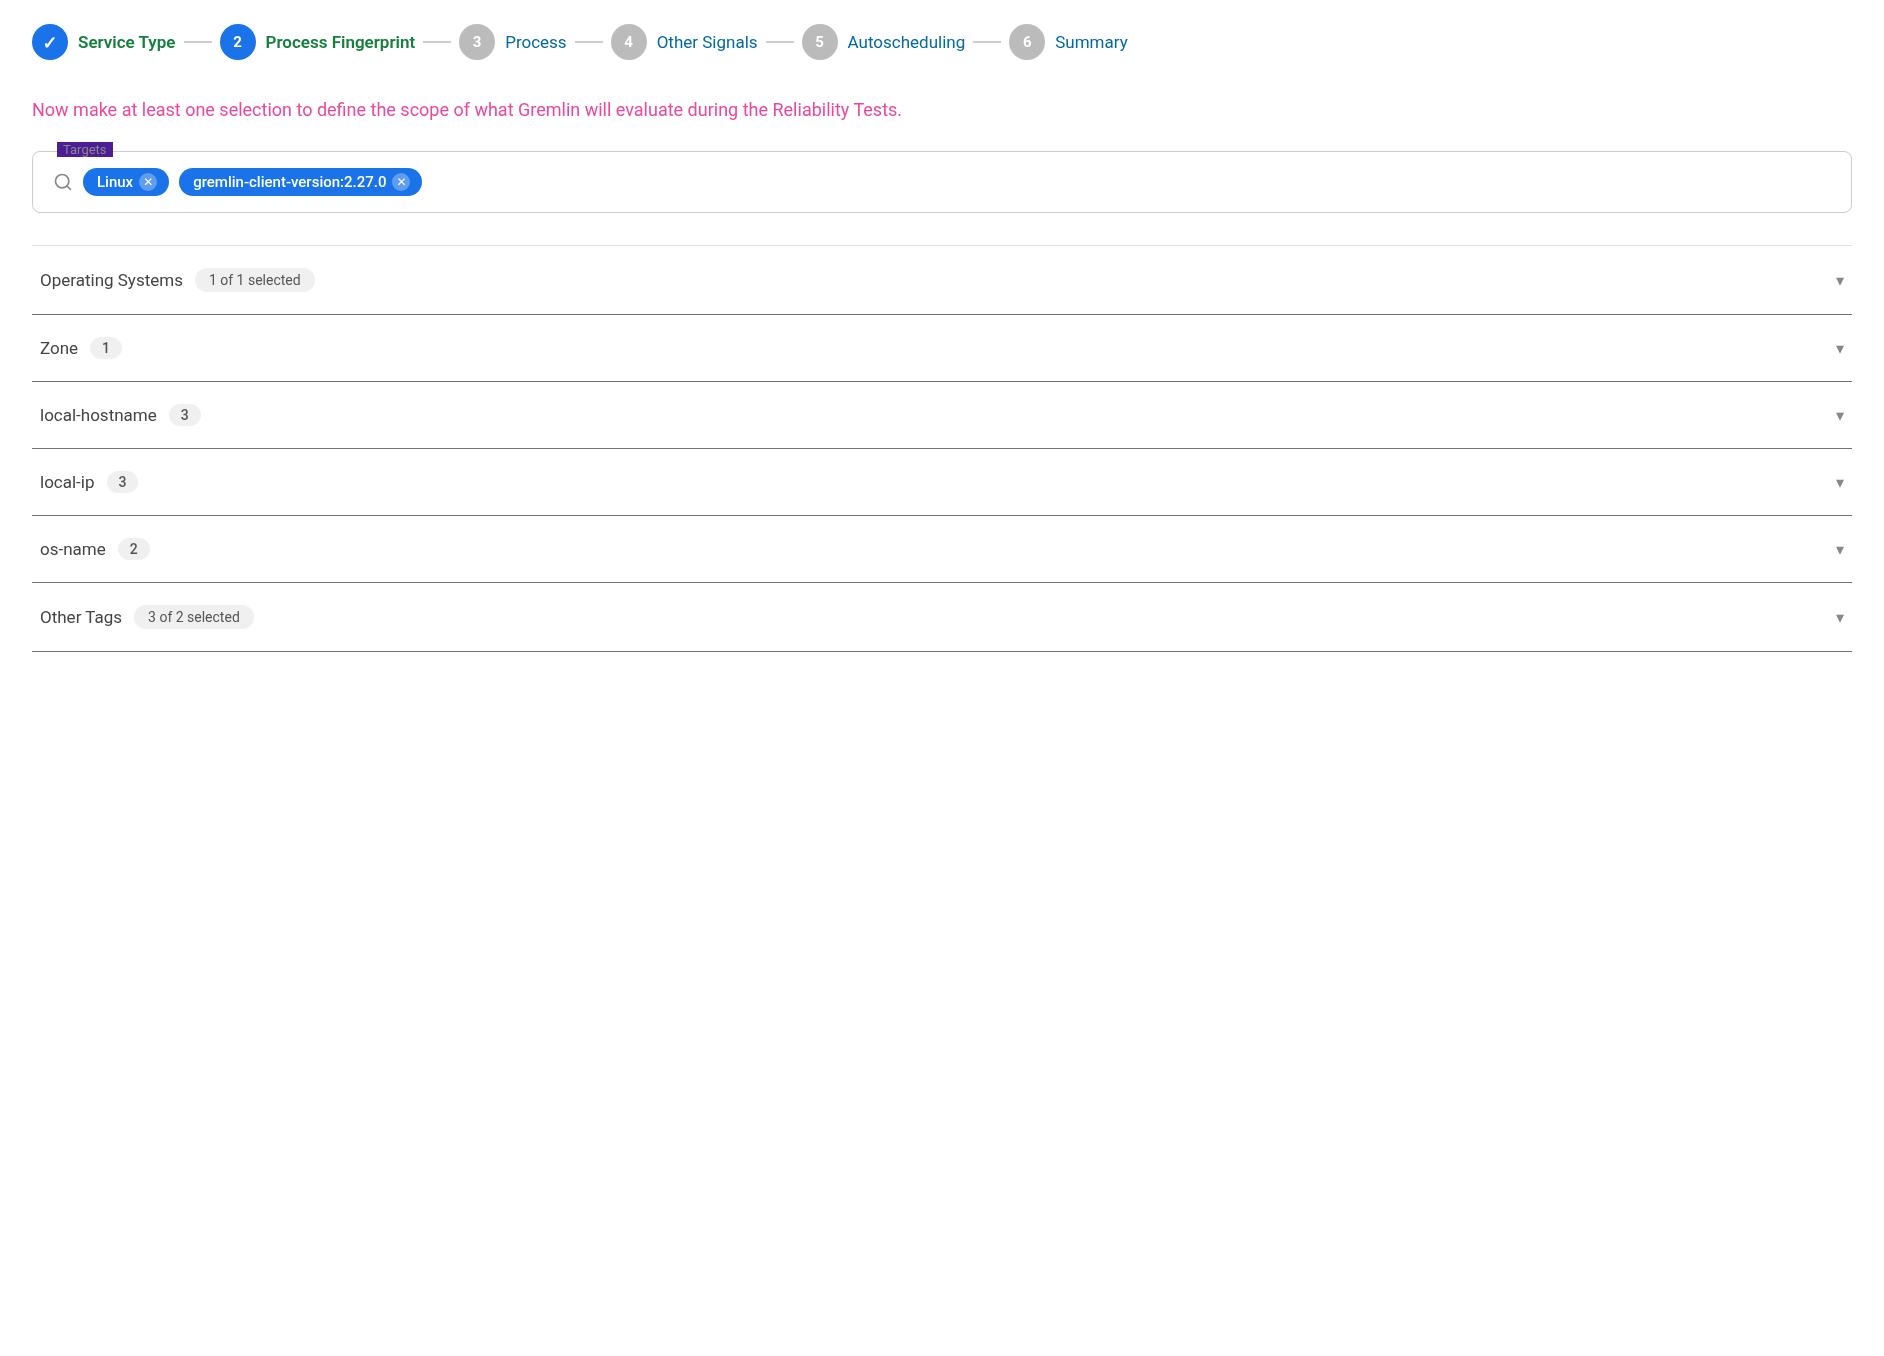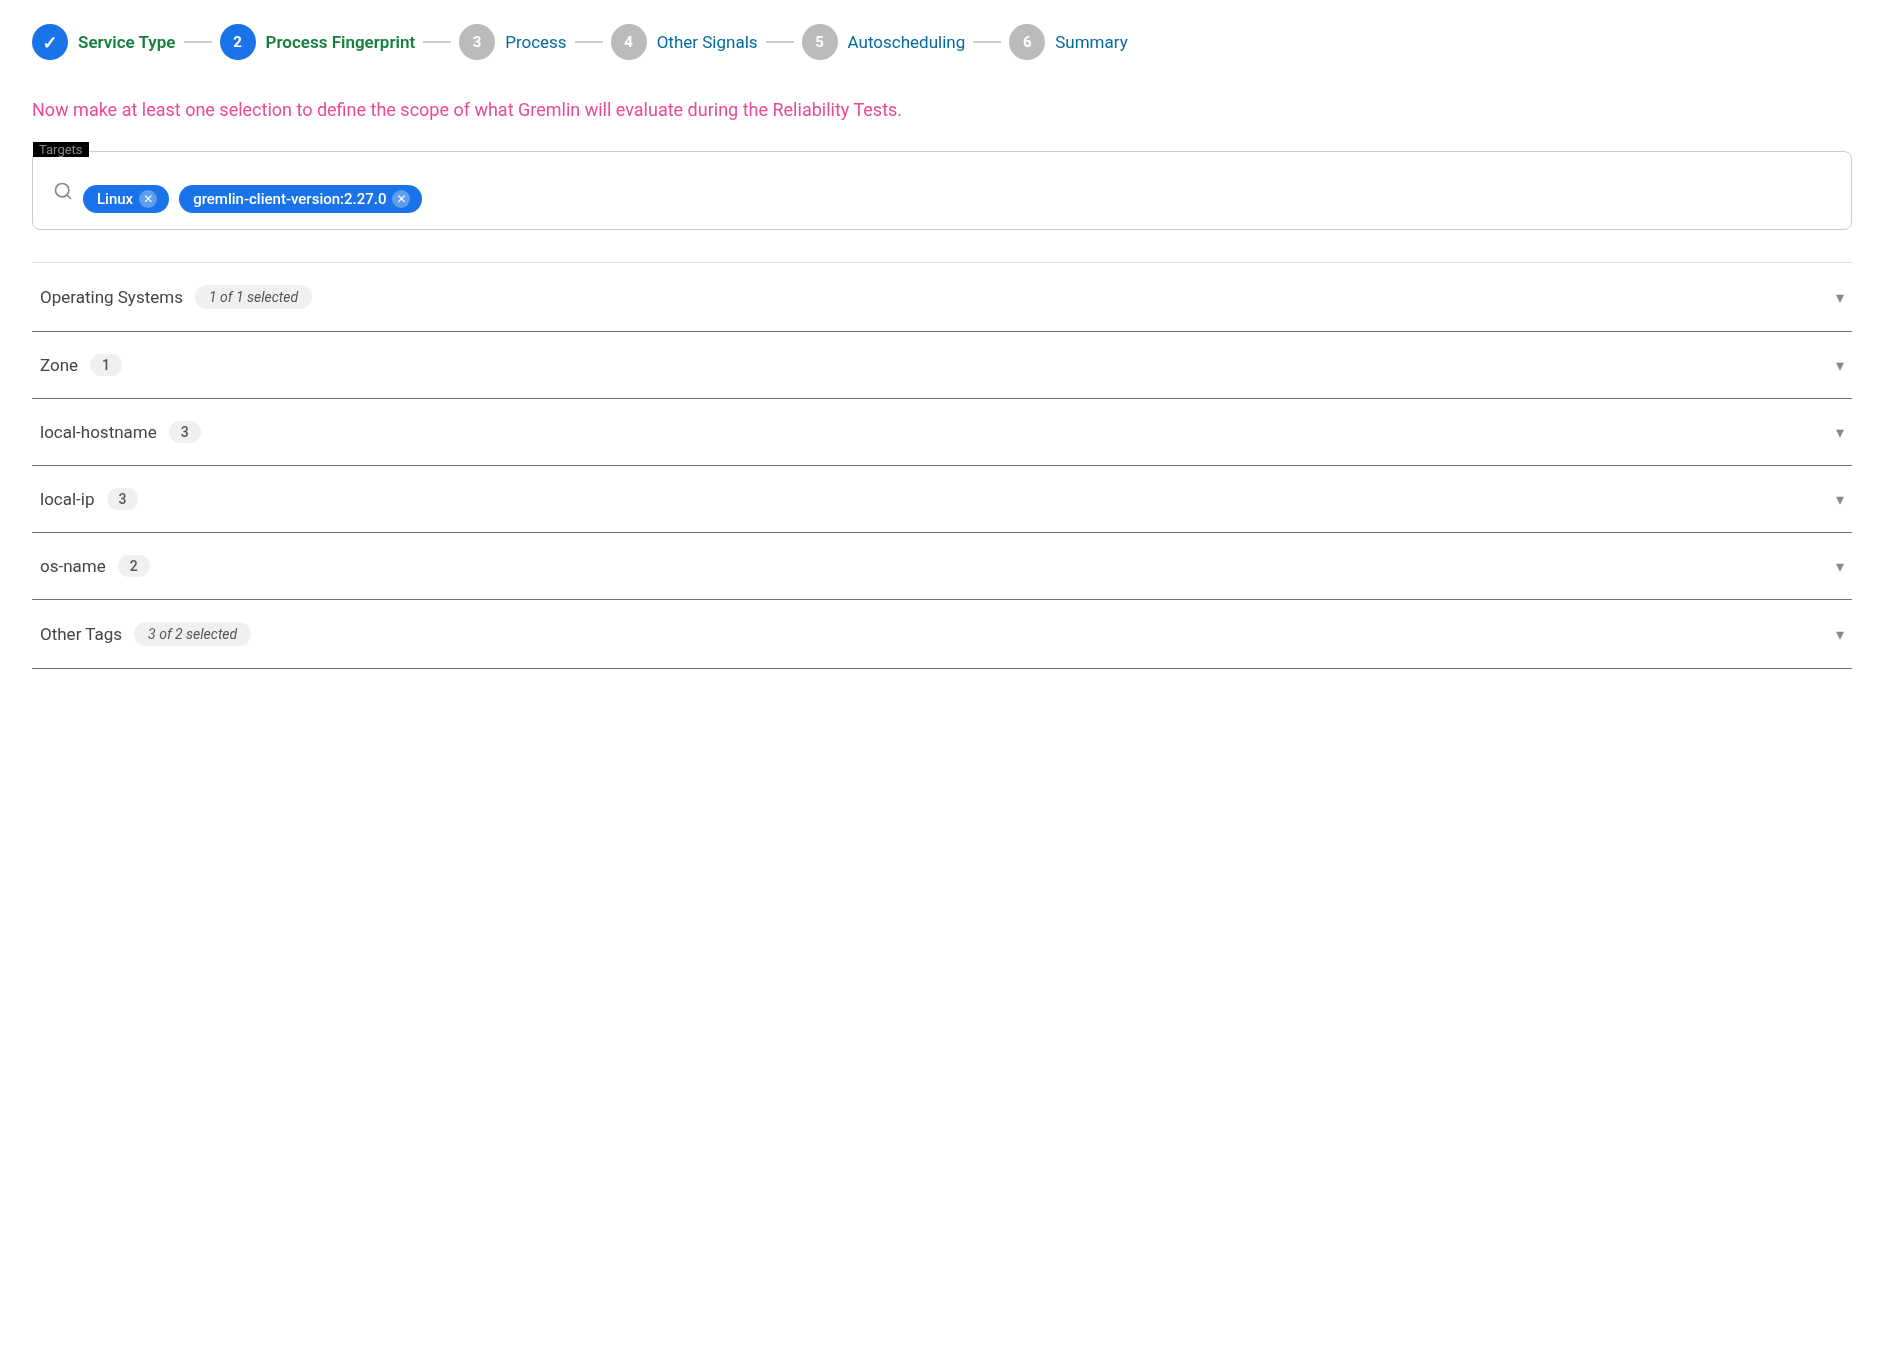--- a/index.html
+++ b/index.html
@@ -81,22 +81,22 @@
     .targets-container {
       border: 1px solid #ccc;
       border-radius: 8px;
       padding: 16px 20px;
       margin-bottom: 32px;
       position: relative;
     }
     .targets-label {
       position: absolute;
       top: -10px;
-      left: 0;
-      background: #000000;
+      left: 24px;
+      background: #4c1d95;
       padding: 0 6px;
       font-size: 13px;
       color: #888;
     }
     .targets-inner {
       display: flex;
       align-items: center;
       gap: 10px;
       flex-wrap: wrap;
     }
@@ -109,21 +109,20 @@
     .tag-chip {
       display: flex;
       align-items: center;
       gap: 6px;
       background: #1a73e8;
       color: #fff;
       border-radius: 20px;
       padding: 5px 12px 5px 14px;
       font-size: 15px;
       font-weight: 500;
-      margin-top: 17px;
     }
     .tag-chip .close-btn {
       width: 18px;
       height: 18px;
       border-radius: 50%;
       background: rgba(255,255,255,0.3);
       display: flex;
       align-items: center;
       justify-content: center;
       font-size: 12px;
@@ -163,21 +162,20 @@
       color: #555;
       font-weight: 500;
     }
     .selected-badge {
       background: #f0f0f0;
       border-radius: 20px;
       padding: 4px 14px;
       font-size: 14px;
       color: #555;
       font-weight: 400;
-      font-style: italic;
     }
     .chevron-down {
       color: #888;
       font-size: 16px;
     }
   </style>
 </head>
 <body>
 
 <nav class="stepper">

